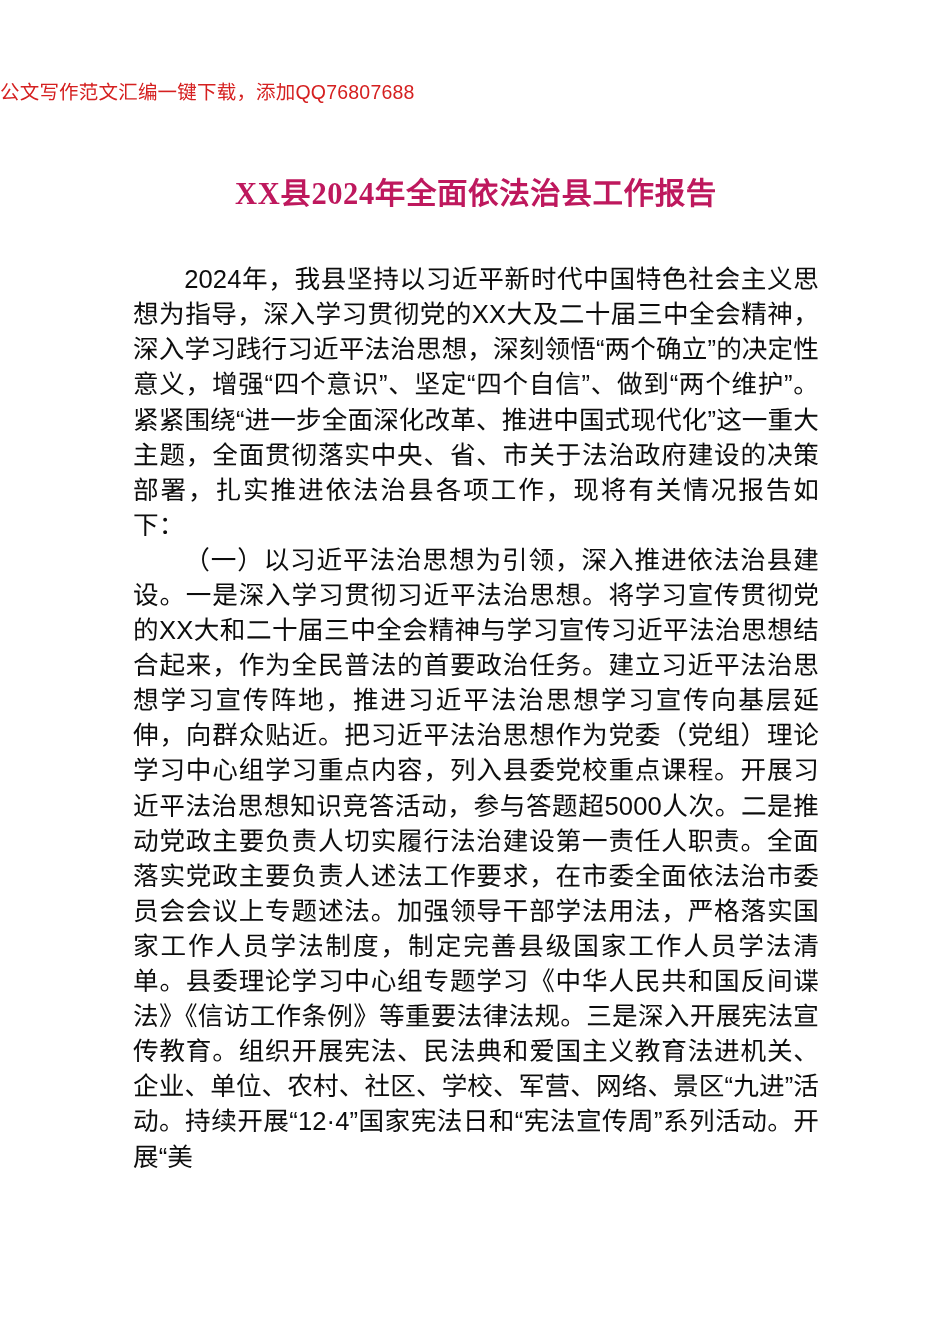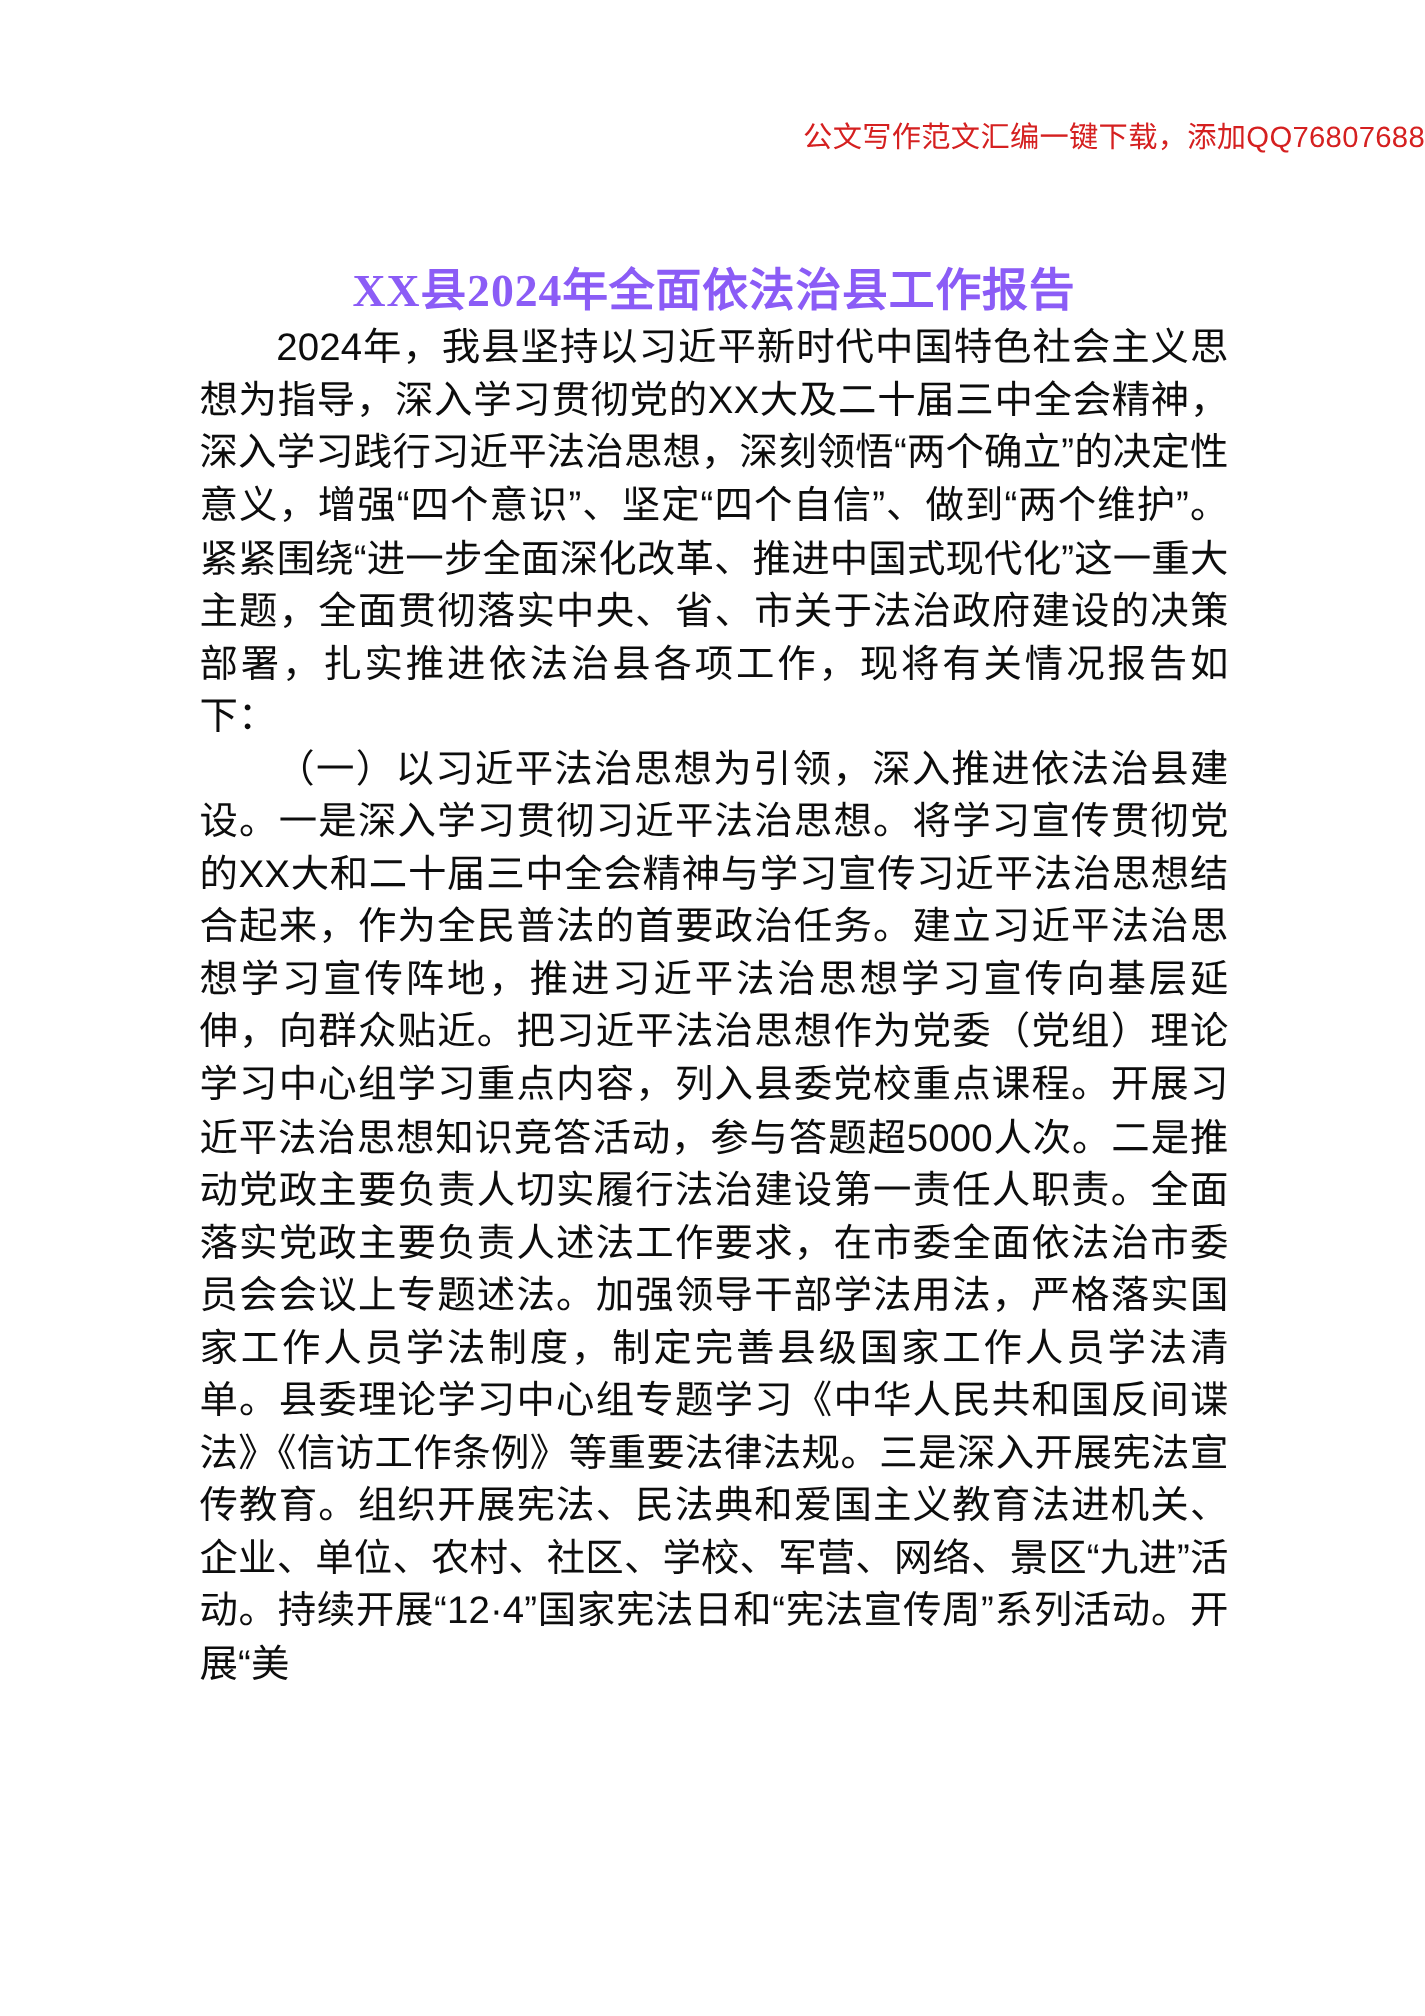--- a/index.html
+++ b/index.html
@@ -18,21 +18,21 @@
     box-sizing: border-box;
     font-family: "Liberation Sans", "DejaVu Sans", sans-serif;
   }
 
   
   .watermark {
     position: absolute;
     top: 83px;
     left: 0;
     width: 950px;
-    text-align: right;
+    text-align: left;
     color: #d52020;
     font-family: "Liberation Sans", "DejaVu Sans", sans-serif;
     font-size: 19.5px;
     font-weight: 400;
     letter-spacing: 0.2px;
     white-space: nowrap;
     line-height: 1;
   }
 
   
@@ -40,30 +40,31 @@
     position: absolute;
     left: 133px;
     top: 170px;
     width: 686px;
   }
 
   .doc-title {
     font-family: "Liberation Serif", "DejaVu Serif", serif;
     font-size: 30.5px;
     font-weight: 700;
-    color: #8b5cf6;
+    color: #be185d;
     text-align: center;
     letter-spacing: 0.6px;
     line-height: 1.35;
     margin: 0 0 0 0;
     padding-top: 4px;
     white-space: nowrap;
   }
 
   .body-block {
+    margin-top: 47px;
   }
 
   p.para {
     margin: 0;
     color: #0d0d0d;
     font-family: "Liberation Sans", "DejaVu Sans", sans-serif;
     font-size: 25.6px;
     font-weight: 400;
     line-height: 35.1px;
     text-align: justify;

